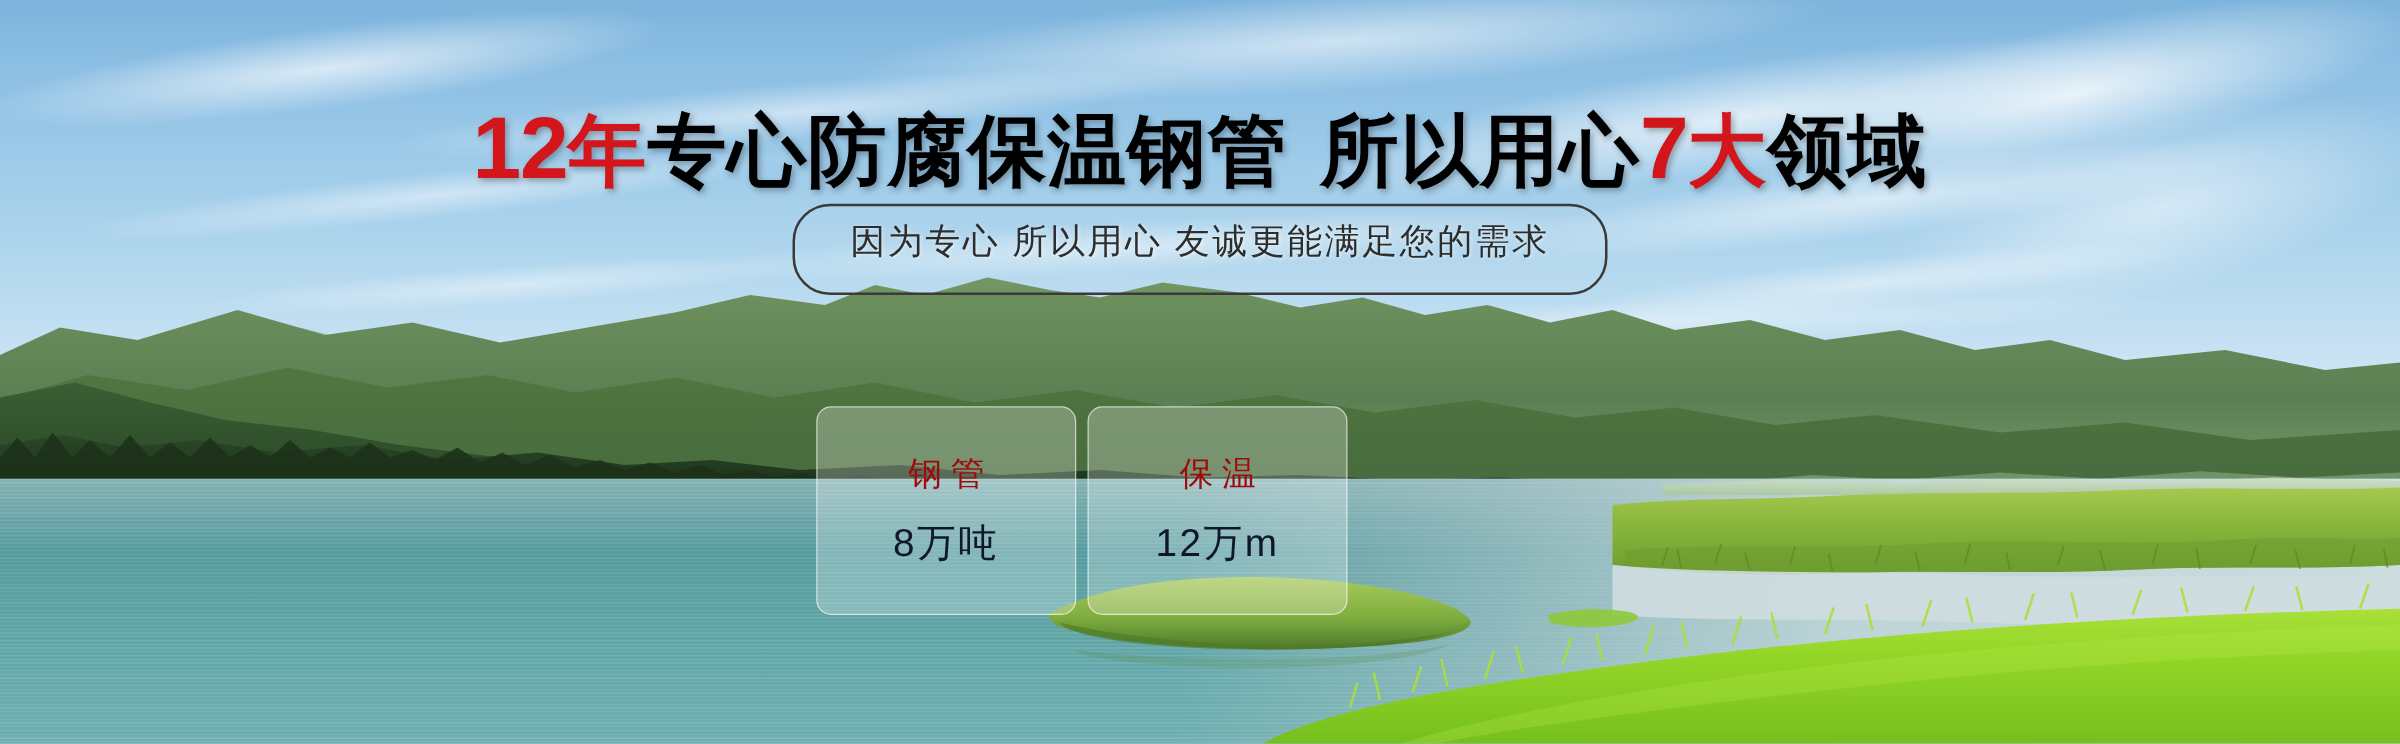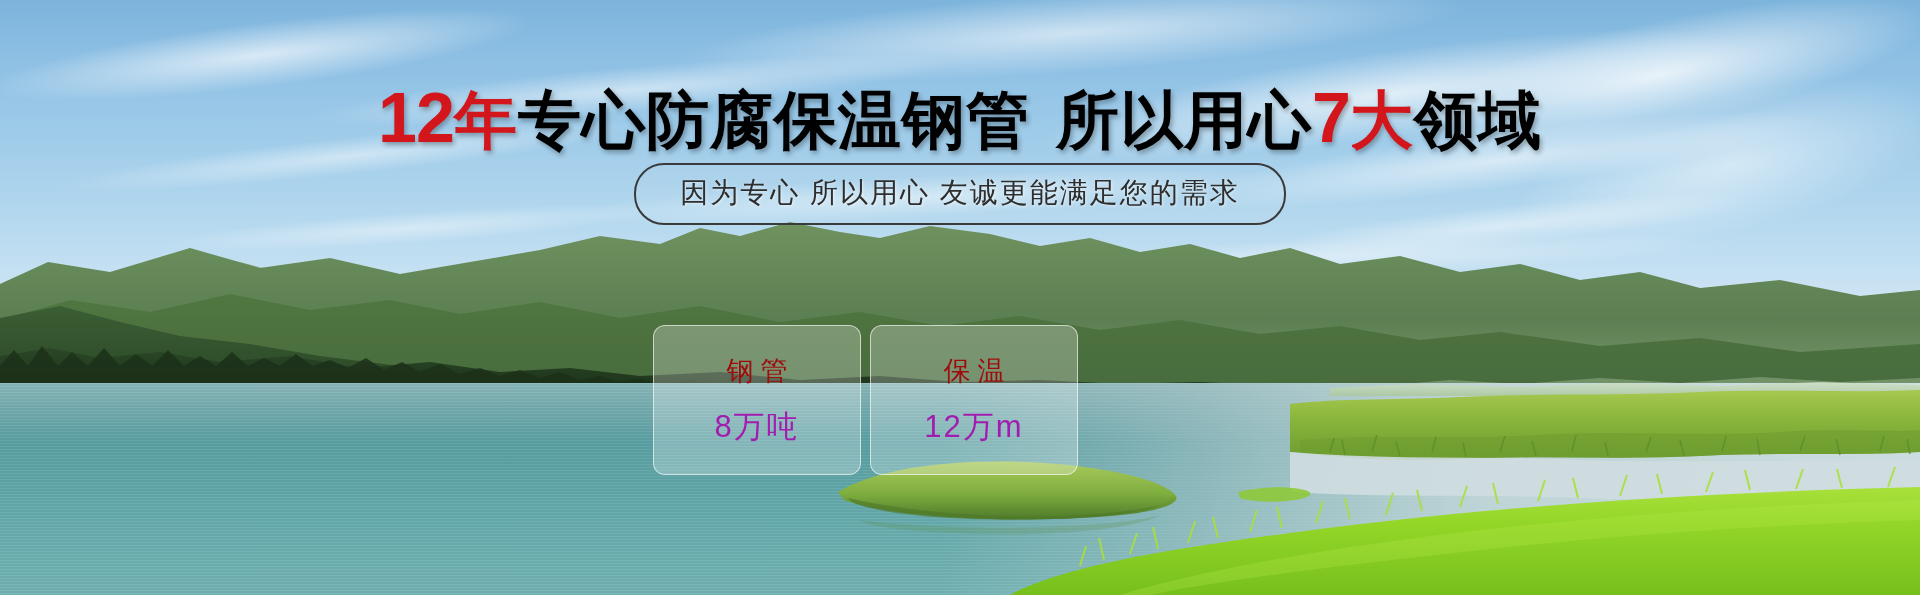--- a/index.html
+++ b/index.html
@@ -117,54 +117,54 @@
   .hl-dark{ color:#000000; }
   .hl-num{ font-size:70px; letter-spacing:-1px;text-align:center; }
   .hl-gap{ display:inline-block; width:26px; }
 
   .subtitle-wrap{
     position:absolute; left:0; top:163px; width:1920px;
     text-align:center; z-index:40;
   }
   .subtitle{
     display:inline-block;
-    padding:9px 44px 11px;
+    padding:9px 44px 22px;
     border:2px solid #3a3a3a;
     border-radius:30px;
     color:#2e2e2e;
     font-size:28px;
     letter-spacing:2px;
     white-space:nowrap;
     text-shadow:1px 1px 3px rgba(255,255,255,.55);
     background:rgba(255,255,255,.04);
   }
 
   
   .cards{
     position:absolute; left:653px; top:325px;
     display:flex; gap:9px; z-index:40;
   }
   .card{
-    width:208px; height:150px;
+    width:208px; height:167px;
     border:1px solid rgba(255,255,255,.62);
     border-radius:12px;
     background:rgba(255,255,255,.26);
     display:flex; flex-direction:column;
     align-items:center; justify-content:center;
     color:#9e0b0b;
   }
   .card-label{
     font-size:27px; letter-spacing:7px; text-indent:7px;
     margin-bottom:17px;
     color:#9e0b0b;
     font-weight:400;
   }
   .card-value{
     font-size:31px; letter-spacing:2px;
-    color:#a21caf;
+    color:#0f172a;
     font-weight:400;
   }
   .card-value sup{ font-size:17px; vertical-align:super; letter-spacing:0; }
 </style>
 </head>
 <body>
 
 <div class="banner">
 
   <div class="sky">

